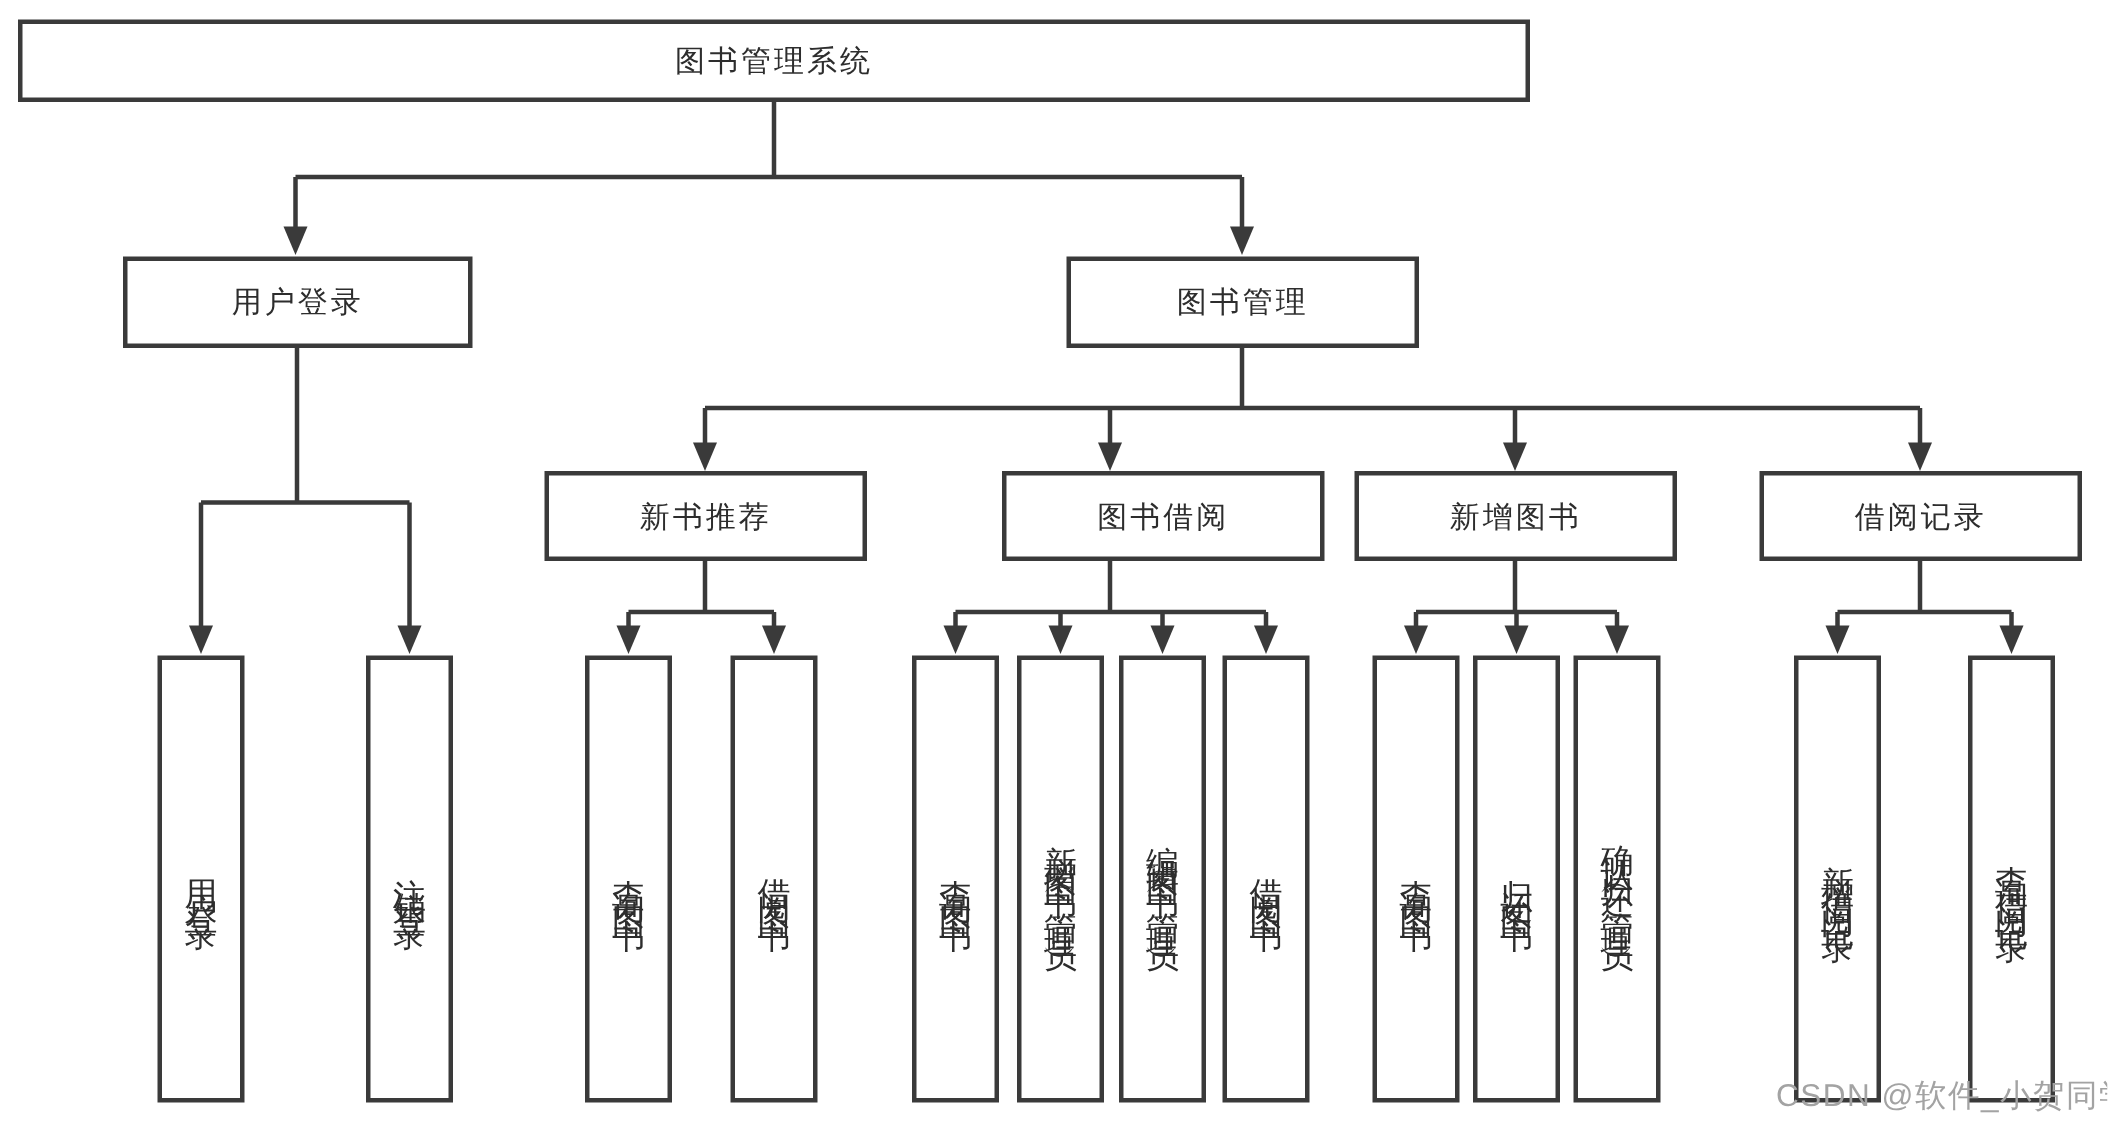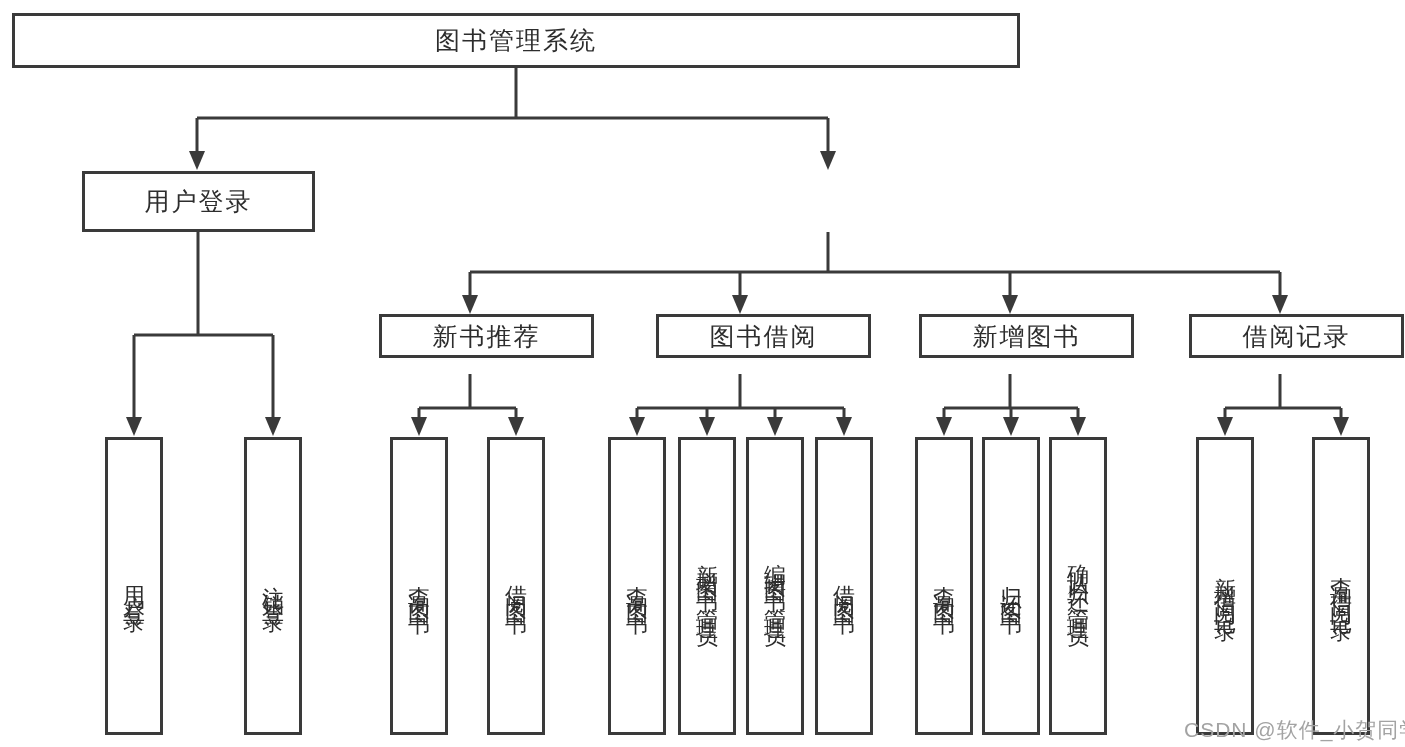--- a/index.html
+++ b/index.html
@@ -26,28 +26,28 @@
   .ah { fill: var(--line); stroke: none; }
   .node {
     position: absolute;
     box-sizing: border-box;
     background: var(--background);
     border: 3px solid var(--line);
     display: flex;
     align-items: center;
     justify-content: center;
     color: var(--text);
-    font-size: 25px;
+    font-size: 20px;
     letter-spacing: 2px;
     white-space: nowrap;
   }
   .h-root   { left: 12px;   top: 13px;  width: 1008px; height: 55px; }
   .h-login  { left: 82px;   top: 171px; width: 233px;  height: 61px; }
   .h-mgmt   { left: 711px;  top: 171px; width: 235px;  height: 61px; }
-  .h-l3     { top: 314px; width: 215px; height: 44px; margin-left: 16px; }
+  .h-l3     { top: 314px; width: 215px; height: 60px; }
   .leaf {
     top: 437px; width: 58px; height: 298px;
     writing-mode: vertical-rl;
     text-orientation: mixed;
     font-size: 22px;
     letter-spacing: 9px;
     white-space: normal;
   }
   .watermark {
     position: absolute;
@@ -96,23 +96,24 @@
     <polygon class="ah" points="1070,417 1086,417 1078,436"></polygon>
 
     <path class="ln" d="M1280 374 V408 M1225 408 H1341 M1225 408 V421 M1341 408 V421"></path>
     <polygon class="ah" points="1217,417 1233,417 1225,436"></polygon>
     <polygon class="ah" points="1333,417 1349,417 1341,436"></polygon>
   </svg>
 
   <div class="node h-root">图书管理系统</div>
 
   <div class="node h-login">用户登录</div>
+  <div class="node h-mgmt">图书管理</div>
 
   <div class="node h-l3" style="left:363px">新书推荐</div>
-  <div class="node h-l3" style="left:640px">图书借阅</div>
+  <div class="node h-l3" style="left:668px">图书借阅</div>
   <div class="node h-l3" style="left:903px">新增图书</div>
   <div class="node h-l3" style="left:1173px">借阅记录</div>
 
   <div class="node leaf" style="left:105px">用户登录</div>
   <div class="node leaf" style="left:244px">注销登录</div>
 
   <div class="node leaf" style="left:390px">查询图书</div>
   <div class="node leaf" style="left:487px">借阅图书</div>
 
   <div class="node leaf" style="left:608px">查询图书</div>

